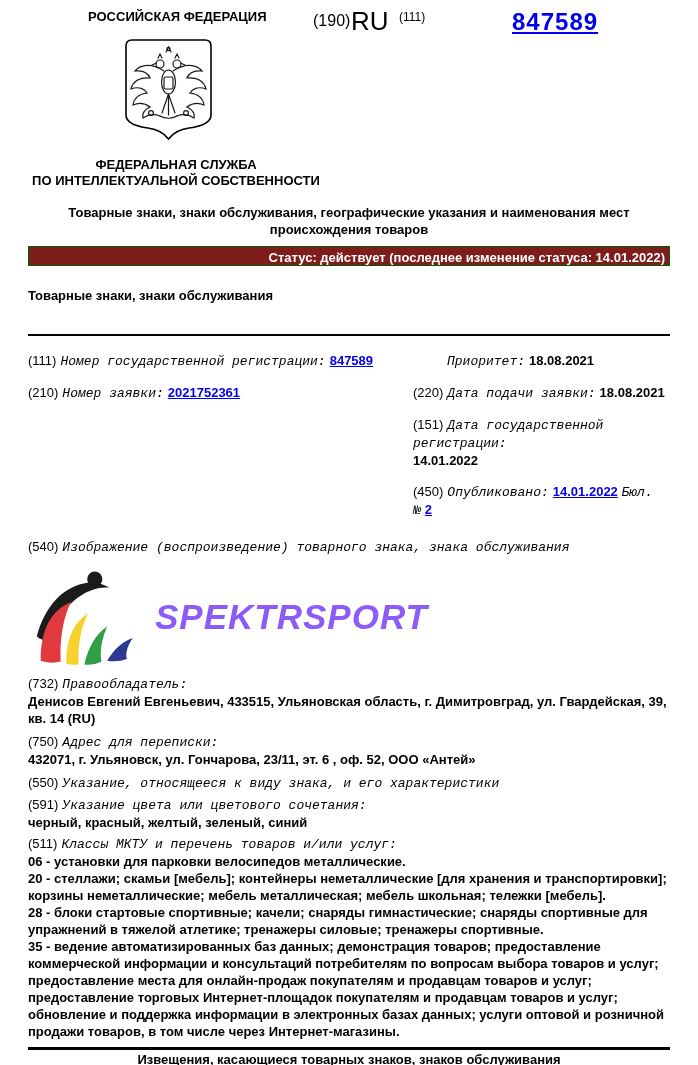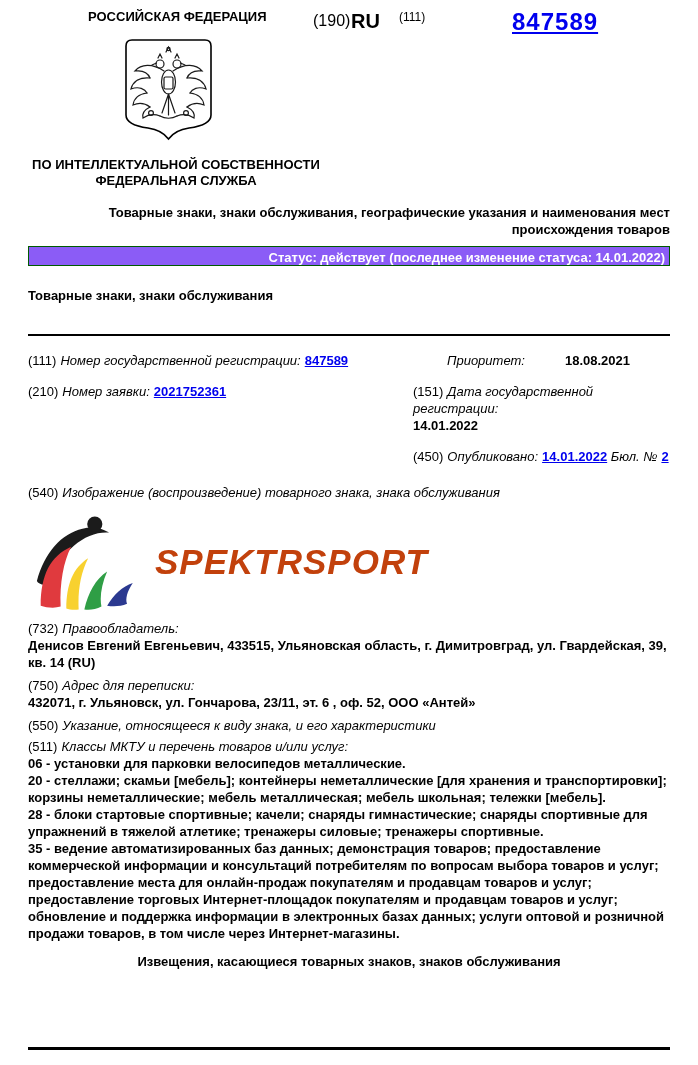--- a/index.html
+++ b/index.html
@@ -8,41 +8,41 @@
     font-family:"Liberation Sans", sans-serif;
     font-size:13px; line-height:17px; color:#000;
     width:698px; height:1065px; overflow:hidden; position:relative;
   }
   .page { position:relative; width:698px; height:1065px; }
 
   
   .abs { position:absolute; }
   .country { left:88px; top:8px; font-weight:bold; font-size:13px; }
   .code190 { left:313px; top:12px; font-size:16px; }
-  .ru { left:351px; top:6px; font-size:20px; font-weight:bold; line-height:30px; }
+  .ru { left:351px; top:6px; font-size:26px; font-weight:normal; line-height:30px; }
   .code111 { left:399px; top:9px; font-size:12px; }
   .regnum-top { left:512px; top:9px; font-size:24px; font-weight:bold; line-height:26px;
                 color:#0000ee; text-decoration:underline; letter-spacing:1px; }
   .emblem { left:122px; top:37px; width:93px; height:107px; }
   .agency { left:30px; top:157px; width:292px; text-align:center; font-weight:bold; line-height:16px; }
-  .doc-category { left:28px; top:204px; width:642px; text-align:right; font-weight:bold; }
+  .doc-category { left:28px; top:204px; width:642px; text-align:center; font-weight:bold; }
   .status-bar { left:28px; top:246px; width:642px; height:20px; background:#008000;
                 color:#fff; font-weight:bold; text-align:right; padding:2px 4px 0 0;
                 border:1px solid #005a00; }
   .section-title { left:28px; top:287px; width:642px; font-weight:bold; }
   .hr1 { left:28px; top:334px; width:642px; height:2px; background:#000; }
   .hr2 { left:28px; top:1047px; width:642px; height:3px; background:#000; }
 
   
   .main { position:absolute; left:28px; top:352px; width:642px; }
   .grid { display:grid; grid-template-columns:385px 257px; }
   p.field { margin:0 0 14px 0; }
   .code { font-style:normal; margin-right:4px; }
-  .lbl { font-style:italic; margin-right:4px; }
-  .val { font-weight:bold; color:#000;margin-left:36px; }
+  .lbl { font-style:italic; margin-right:4px;font-family:Liberation Mono, monospace; }
+  .val { font-weight:bold; color:#000; }
   a.link { color:#0000ee; font-weight:bold; text-decoration:underline; cursor:pointer; }
   .indent { padding-left:34px; }
   .blockval { font-weight:bold; }
 
   .p540 { margin-top:5px; }
   .logo { margin-top:12px; margin-left:7px; display:flex; align-items:center; height:97px; }
   .logo-icon { width:112px; height:96px; flex:0 0 auto; }
   .logo-text { font-weight:bold; font-style:italic; font-size:35px; letter-spacing:1px;
                color:#3b3b3d; margin-left:8px; white-space:nowrap; }
 
@@ -89,27 +89,27 @@
         <rect x="42" y="40" width="9" height="12" rx="1.5"></rect>
         <path d="M46.5 57 L40 76 M46.5 57 L46.5 78 M46.5 57 L53 76"></path>
         <path d="M38 79 C43 82 50 82 55 79"></path>
         <circle cx="29" cy="76" r="2.4"></circle>
         <circle cx="64" cy="76" r="2.4"></circle>
       </g>
     </svg>
   </div>
 
   <div class="abs agency">
+    <div>ФЕДЕРАЛЬНАЯ СЛУЖБА</div>
     <div>ПО ИНТЕЛЛЕКТУАЛЬНОЙ СОБСТВЕННОСТИ</div>
-    <div>ФЕДЕРАЛЬНАЯ СЛУЖБА</div>
   </div>
 
   <div class="abs doc-category">Товарные знаки, знаки обслуживания, географические указания и наименования мест происхождения товаров</div>
 
-  <div class="abs status-bar" style="background: #8b5cf6;">Статус: действует (последнее изменение статуса: 14.01.2022)</div>
+  <div class="abs status-bar" style="background: #7f1d1d;">Статус: действует (последнее изменение статуса: 14.01.2022)</div>
 
   <div class="abs section-title">Товарные знаки, знаки обслуживания</div>
 
   <div class="abs hr1"></div>
 
   <div class="main">
 
     <div class="grid">
 
       <div>
@@ -117,20 +117,23 @@
           <span class="code">(111)</span><span class="lbl">Номер государственной регистрации:</span><a class="link">847589</a>
         </p>
         <p class="field">
           <span class="code">(210)</span><span class="lbl">Номер заявки:</span><a class="link">2021752361</a>
         </p>
       </div>
 
       <div>
         <p class="field indent">
           <span class="lbl">Приоритет:</span><span class="val">18.08.2021</span>
+        </p>
+        <p class="field">
+          <span class="code">(220)</span><span class="lbl">Дата подачи заявки:</span><span class="val">18.08.2021</span>
         </p>
         <p class="field">
           <span class="code">(151)</span><span class="lbl">Дата государственной регистрации:</span>
           <span class="blockval" style="display:block">14.01.2022</span>
         </p>
         <p class="field">
           <span class="code">(450)</span><span class="lbl">Опубликовано:</span><a class="link">14.01.2022</a>
           <span class="lbl">Бюл. №</span><a class="link">2</a>
         </p>
       </div>
@@ -142,37 +145,41 @@
 
     <div class="logo">
       <svg class="logo-icon" viewBox="0 0 118 100">
         <path d="M2 70 C10 40 28 20 50 15 C60 12 70 14 78 19 C66 18 52 23 41 33 C29 44 16 56 10 74 C6 74 3 72 2 70 Z" fill="#1b1b1b"></path>
         <circle cx="63" cy="10" r="8" fill="#1b1b1b"></circle>
         <path d="M6 96 C6 64 16 44 38 34 C30 50 26 72 27 97 C20 99 12 98 6 96 Z" fill="#e03a3e"></path>
         <path d="M33 99 C33 74 40 56 56 46 C48 62 45 80 46 100 C41 101 36 100 33 99 Z" fill="#f8d12f"></path>
         <path d="M52 100 C56 82 64 68 76 60 C70 74 68 87 70 97 C64 100 57 101 52 100 Z" fill="#2f9e45"></path>
         <path d="M76 96 C83 84 92 76 103 72 C97 81 95 89 97 94 C90 97 82 97 76 96 Z" fill="#2b3990"></path>
       </svg>
-      <span class="logo-text" style="color: #c2410c;">SPEKTRSPORT</span>
+      <span class="logo-text" style="color: #8b5cf6;">SPEKTRSPORT</span>
     </div>
 
     <div class="sec sec-732">
       <div><span class="code">(732)</span><span class="lbl">Правообладатель:</span></div>
       <div class="blockval">Денисов Евгений Евгеньевич, 433515, Ульяновская область, г. Димитровград, ул. Гвардейская, 39, кв. 14 (RU)</div>
     </div>
 
     <div class="sec sec-750">
       <div><span class="code">(750)</span><span class="lbl">Адрес для переписки:</span></div>
       <div class="blockval">432071, г. Ульяновск, ул. Гончарова, 23/11, эт. 6 , оф. 52, ООО «Антей»</div>
     </div>
 
     <div class="sec sec-550">
       <div><span class="code">(550)</span><span class="lbl">Указание, относящееся к виду знака, и его характеристики</span></div>
     </div>
 
+    <div class="sec sec-591">
+      <div><span class="code">(591)</span><span class="lbl">Указание цвета или цветового сочетания:</span></div>
+      <div class="blockval">черный, красный, желтый, зеленый, синий</div>
+    </div>
 
     <div class="sec sec-511">
       <div><span class="code">(511)</span><span class="lbl">Классы МКТУ и перечень товаров и/или услуг:</span></div>
       <div class="class-item">06 - установки для парковки велосипедов металлические.</div>
       <div class="class-item">20 - стеллажи; скамьи [мебель]; контейнеры неметаллические [для хранения и транспортировки]; корзины неметаллические; мебель металлическая; мебель школьная; тележки [мебель].</div>
       <div class="class-item">28 - блоки стартовые спортивные; качели; снаряды гимнастические; снаряды спортивные для упражнений в тяжелой атлетике; тренажеры силовые; тренажеры спортивные.</div>
       <div class="class-item">35 - ведение автоматизированных баз данных; демонстрация товаров; предоставление коммерческой информации и консультаций потребителям по вопросам выбора товаров и услуг; предоставление места для онлайн-продаж покупателям и продавцам товаров и услуг; предоставление торговых Интернет-площадок покупателям и продавцам товаров и услуг; обновление и поддержка информации в электронных базах данных; услуги оптовой и розничной продажи товаров, в том числе через Интернет-магазины.</div>
     </div>
 
     <div class="footer-heading">Извещения, касающиеся товарных знаков, знаков обслуживания</div>

